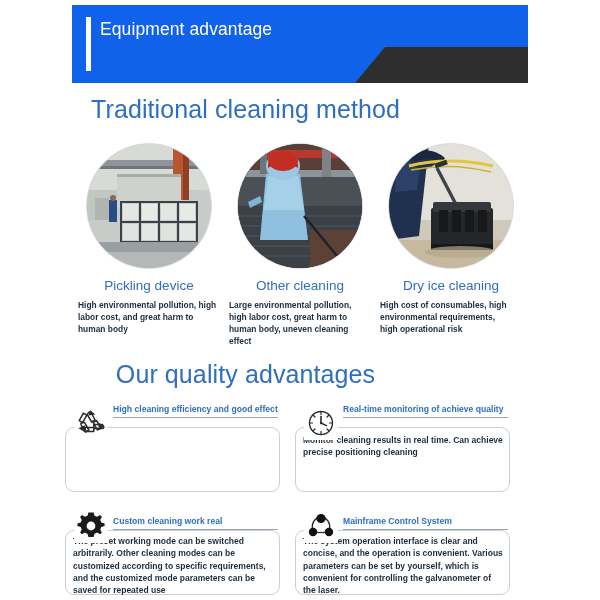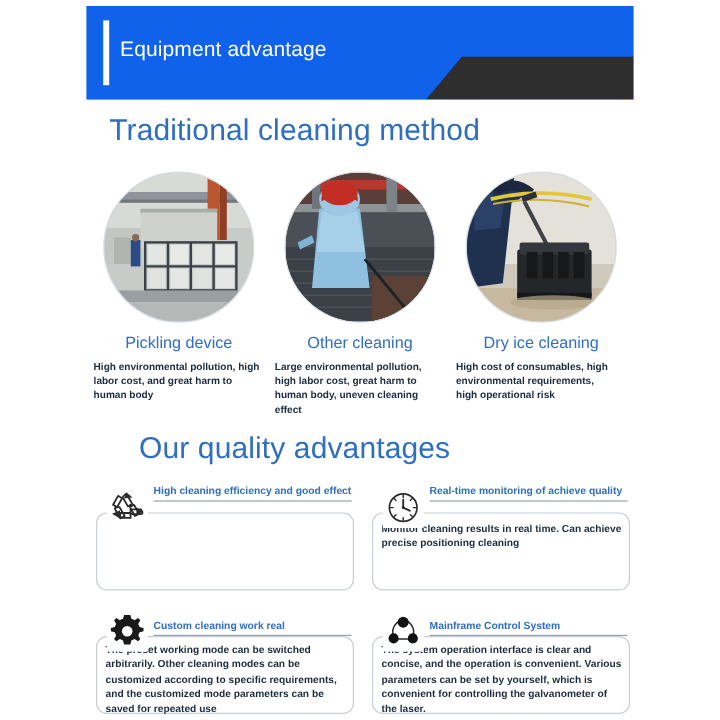--- a/index.html
+++ b/index.html
@@ -43,21 +43,21 @@
     position: absolute;
     left: 14px;
     top: 12px;
     width: 5px;
     height: 54px;
     background: #ffffff;
   }
   .banner-title {
     position: absolute;
     left: 28px;
-    top: 26px;
+    top: 14px;
     color: #ffffff;
     font-size: 17.5px;
     font-weight: 400;
     letter-spacing: 0.1px;
     white-space: nowrap;
   }
 
   
   .section-title {
     position: absolute;
@@ -115,21 +115,21 @@
     text-align: left;
     width: 141px;
     align-self: flex-start;
   }
   .circle-col.c2 .circle-desc { width: 142px; }
   .circle-col.c3 .circle-desc { width: 134px; }
 
   
   .cards {
     position: absolute;
-    left: 80px;
+    left: 65px;
     top: 404px;
     width: 446px;
     display: grid;
     grid-template-columns: 215px 215px;
     grid-template-rows: 88px 88px;
     column-gap: 16px;
     row-gap: 6px;
     gap: 15px;
   }
   .card {

